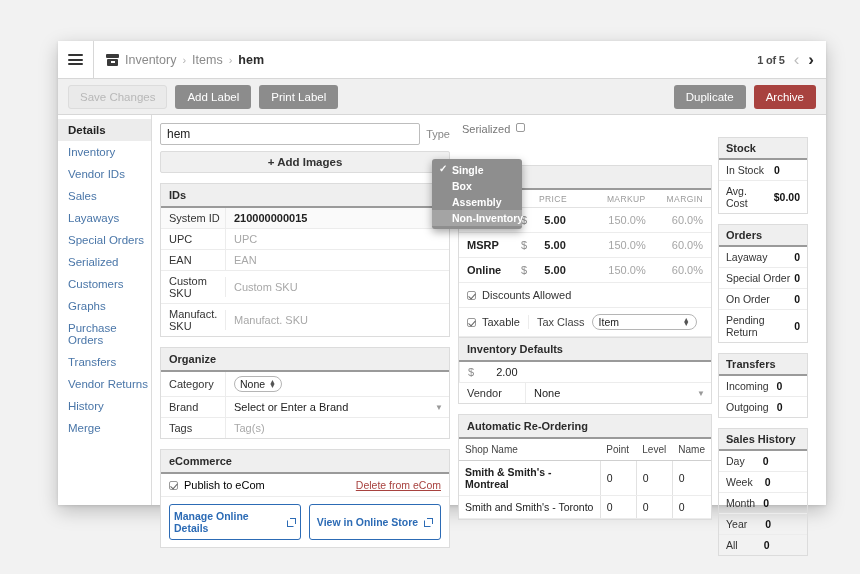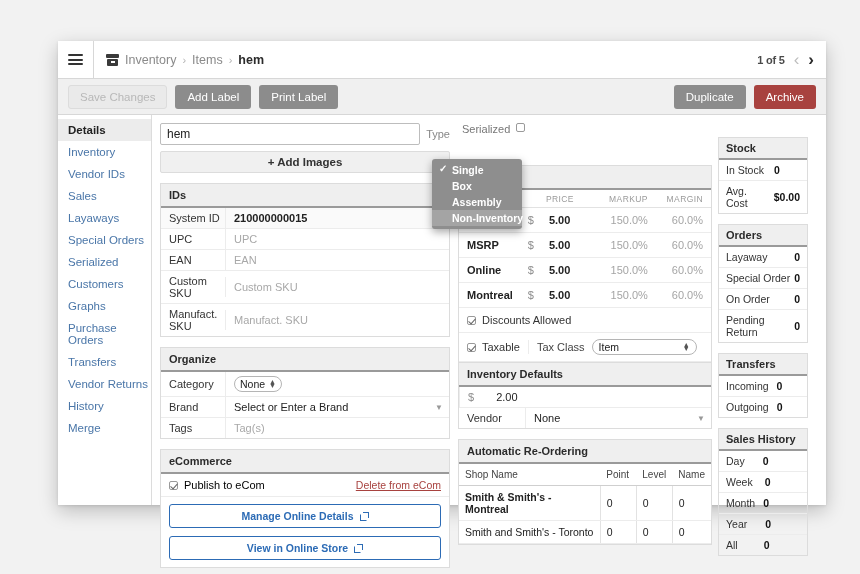--- a/index.html
+++ b/index.html
@@ -126,21 +126,21 @@
   .wide-select .caret { margin-left:auto; padding-right:6px; color:#999; font-size:8px; }
 
   
   .ecom-row {
     display:flex; align-items:center; font-size:11px; padding:5px 8px;
     border-bottom:1px solid #ececec;
   }
   .ecom-row .lnk {
     margin-left:auto; color:#a8423f; text-decoration: underline; cursor:pointer; font-size:10.5px;
   }
-  .ecom-btns { display:flex; gap:8px; padding: 7px 8px; flex-direction: column; }
+  .ecom-btns { display:flex; gap:8px; padding: 7px 8px; }
   .ecom-btn {
     flex:1; border:1px solid #2c6bb5; border-radius:3px; color:#2c6bb5;
     background:#fff; font-size:10.5px; font-weight:bold;
     display:flex; align-items:center; justify-content:center; gap:6px;
     padding: 5px 4px; cursor:pointer;
   }
   .ext-icon { display:inline-block; width:9px; height:9px; position:relative; }
   .ext-icon .bx { position:absolute; left:0; bottom:0; width:7px; height:7px; border:1.3px solid #2c6bb5; border-top-color:transparent; border-right-color:transparent;}
   .ext-icon .ar { position:absolute; right:0; top:0; width:6px; height:6px; border:1.3px solid #2c6bb5; border-left:none; border-bottom:none;}
 
@@ -389,27 +389,20 @@
             <td class="muted r">150.0%</td>
             <td class="muted r">60.0%</td>
           </tr>
           <tr>
             <td class="nm">Online</td>
             <td class="cur">$</td>
             <td class="amt">5.00</td>
             <td class="muted r">150.0%</td>
             <td class="muted r">60.0%</td>
           </tr>
-          <tr>
-            <td class="nm">Montreal</td>
-            <td class="cur">$</td>
-            <td class="amt">5.00</td>
-            <td class="muted r">150.0%</td>
-            <td class="muted r">60.0%</td>
-          </tr>
         </tbody>
           </table>
         <div class="chk-row">
           <span class="cbx on"></span>
           <span>Discounts Allowed</span>
         </div>
         <div class="chk-row">
           <span class="cbx on"></span>
           <span>Taxable</span>
           <span class="sep"></span>

